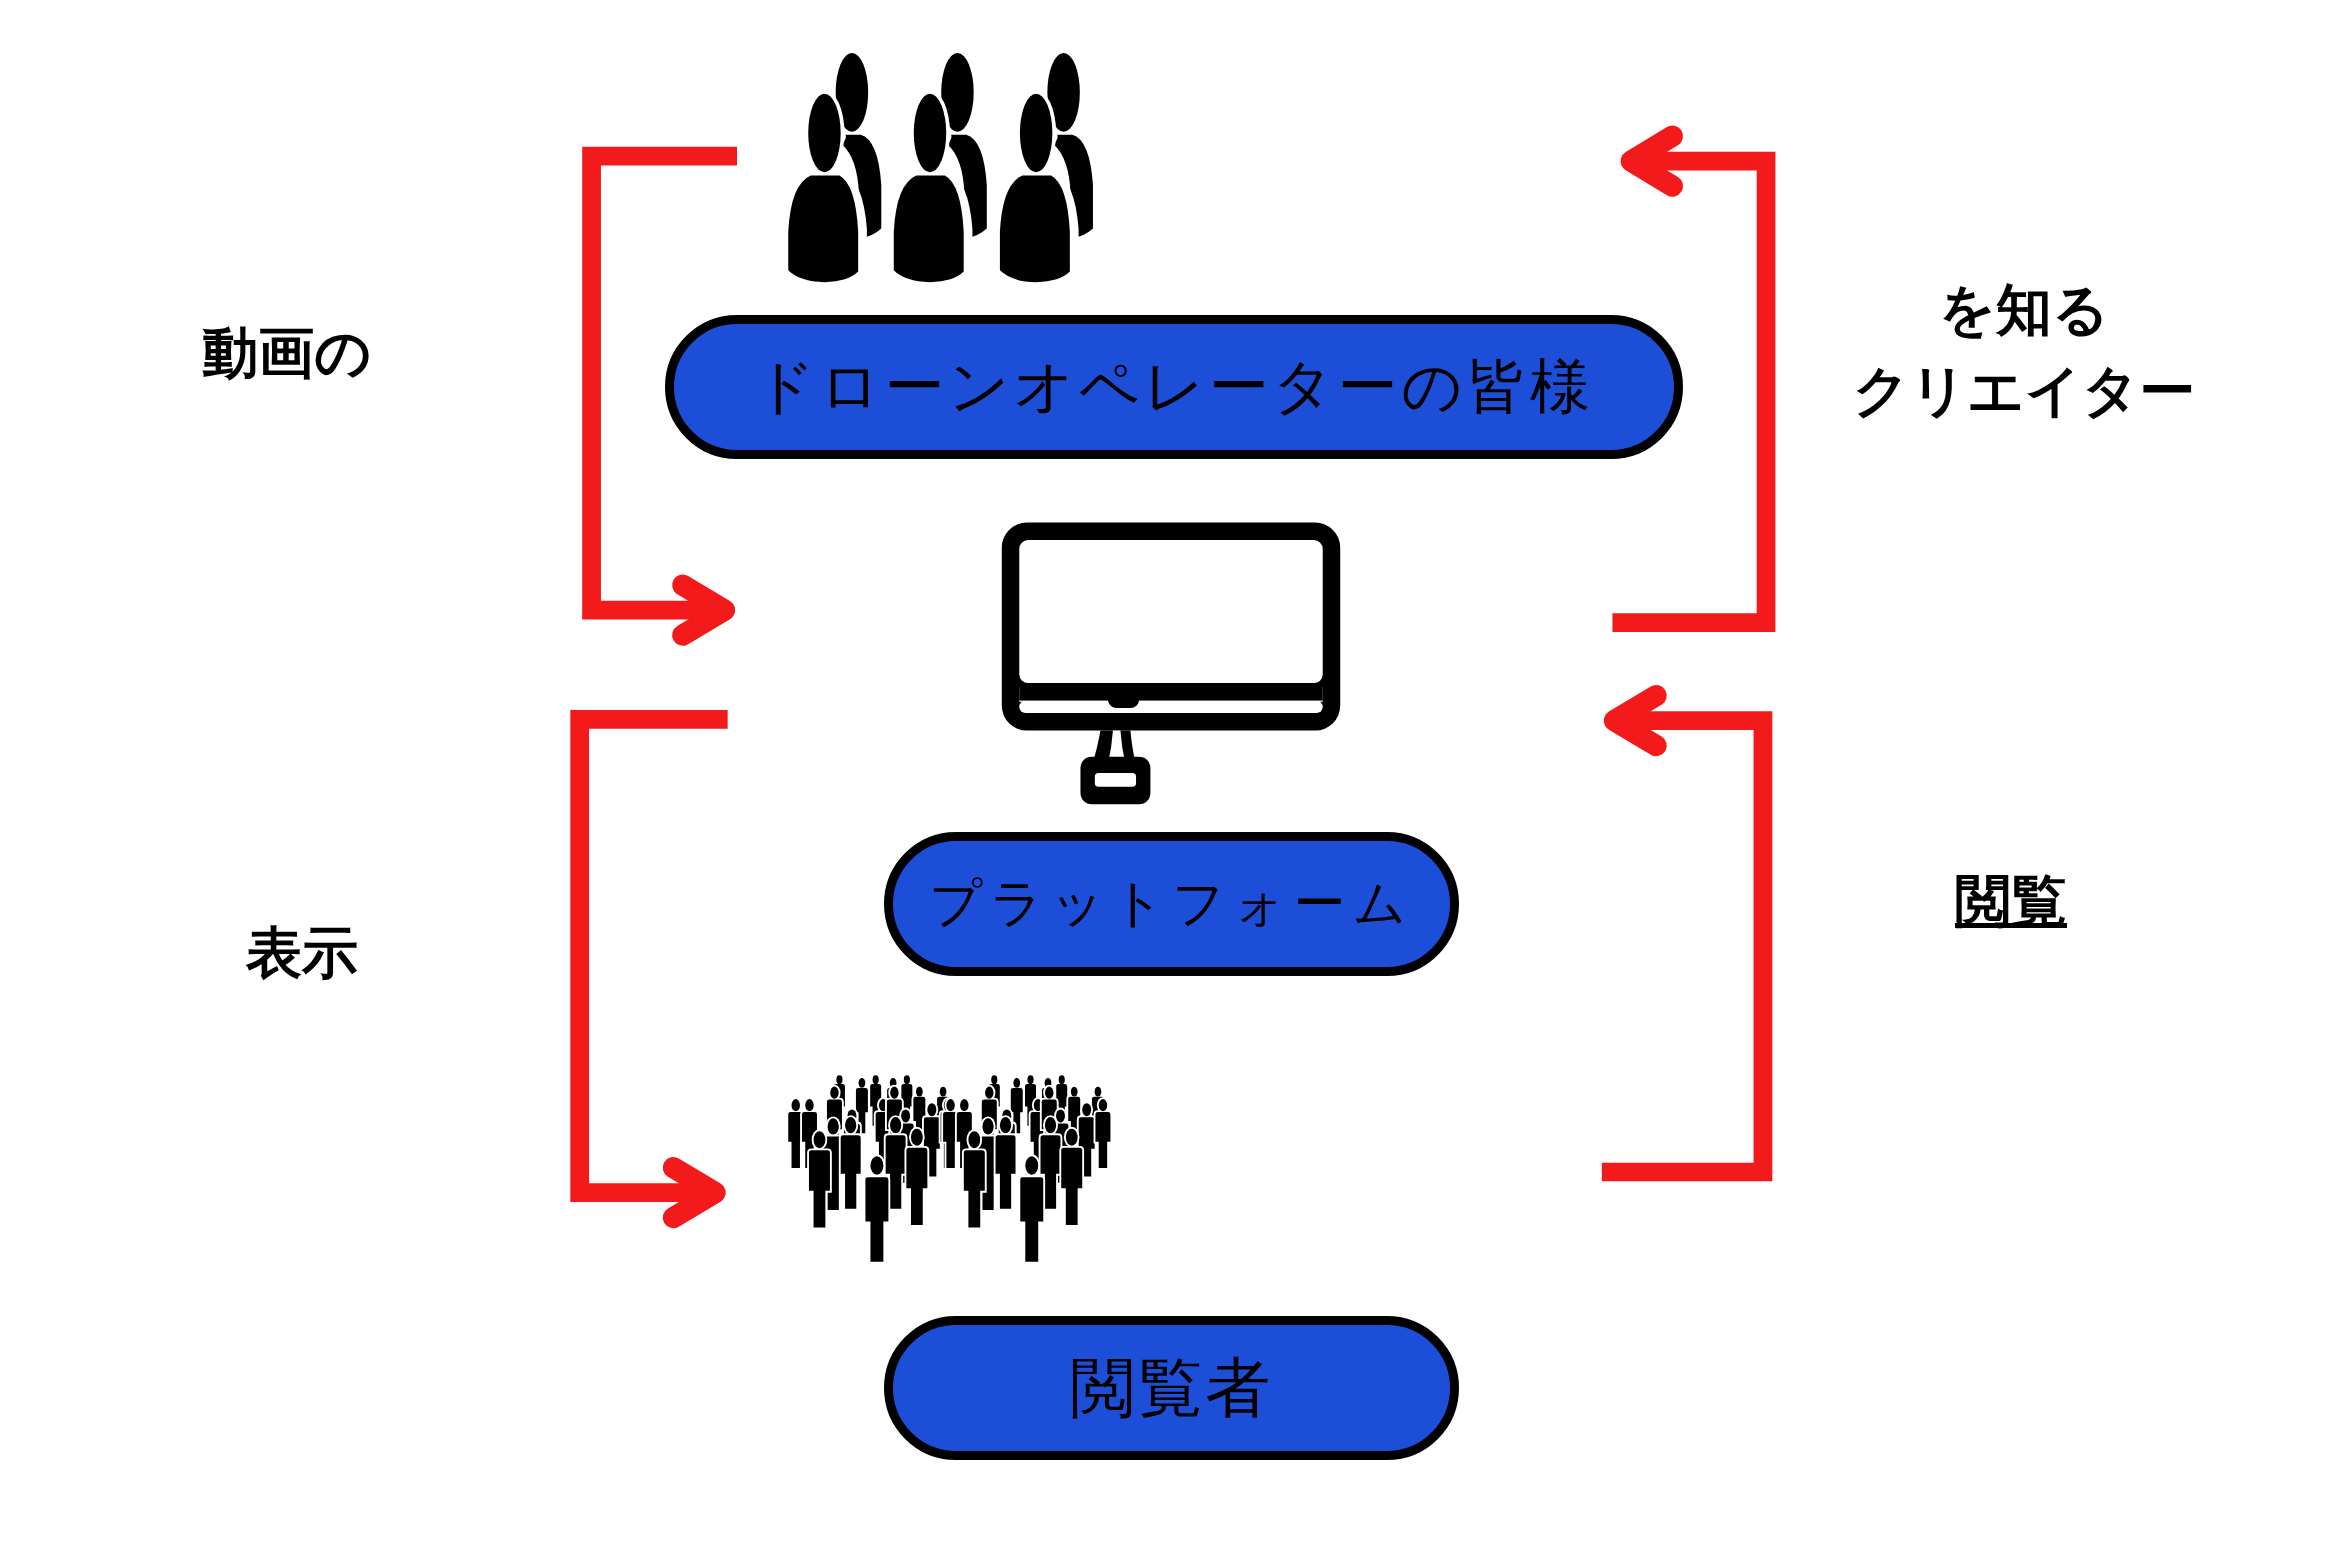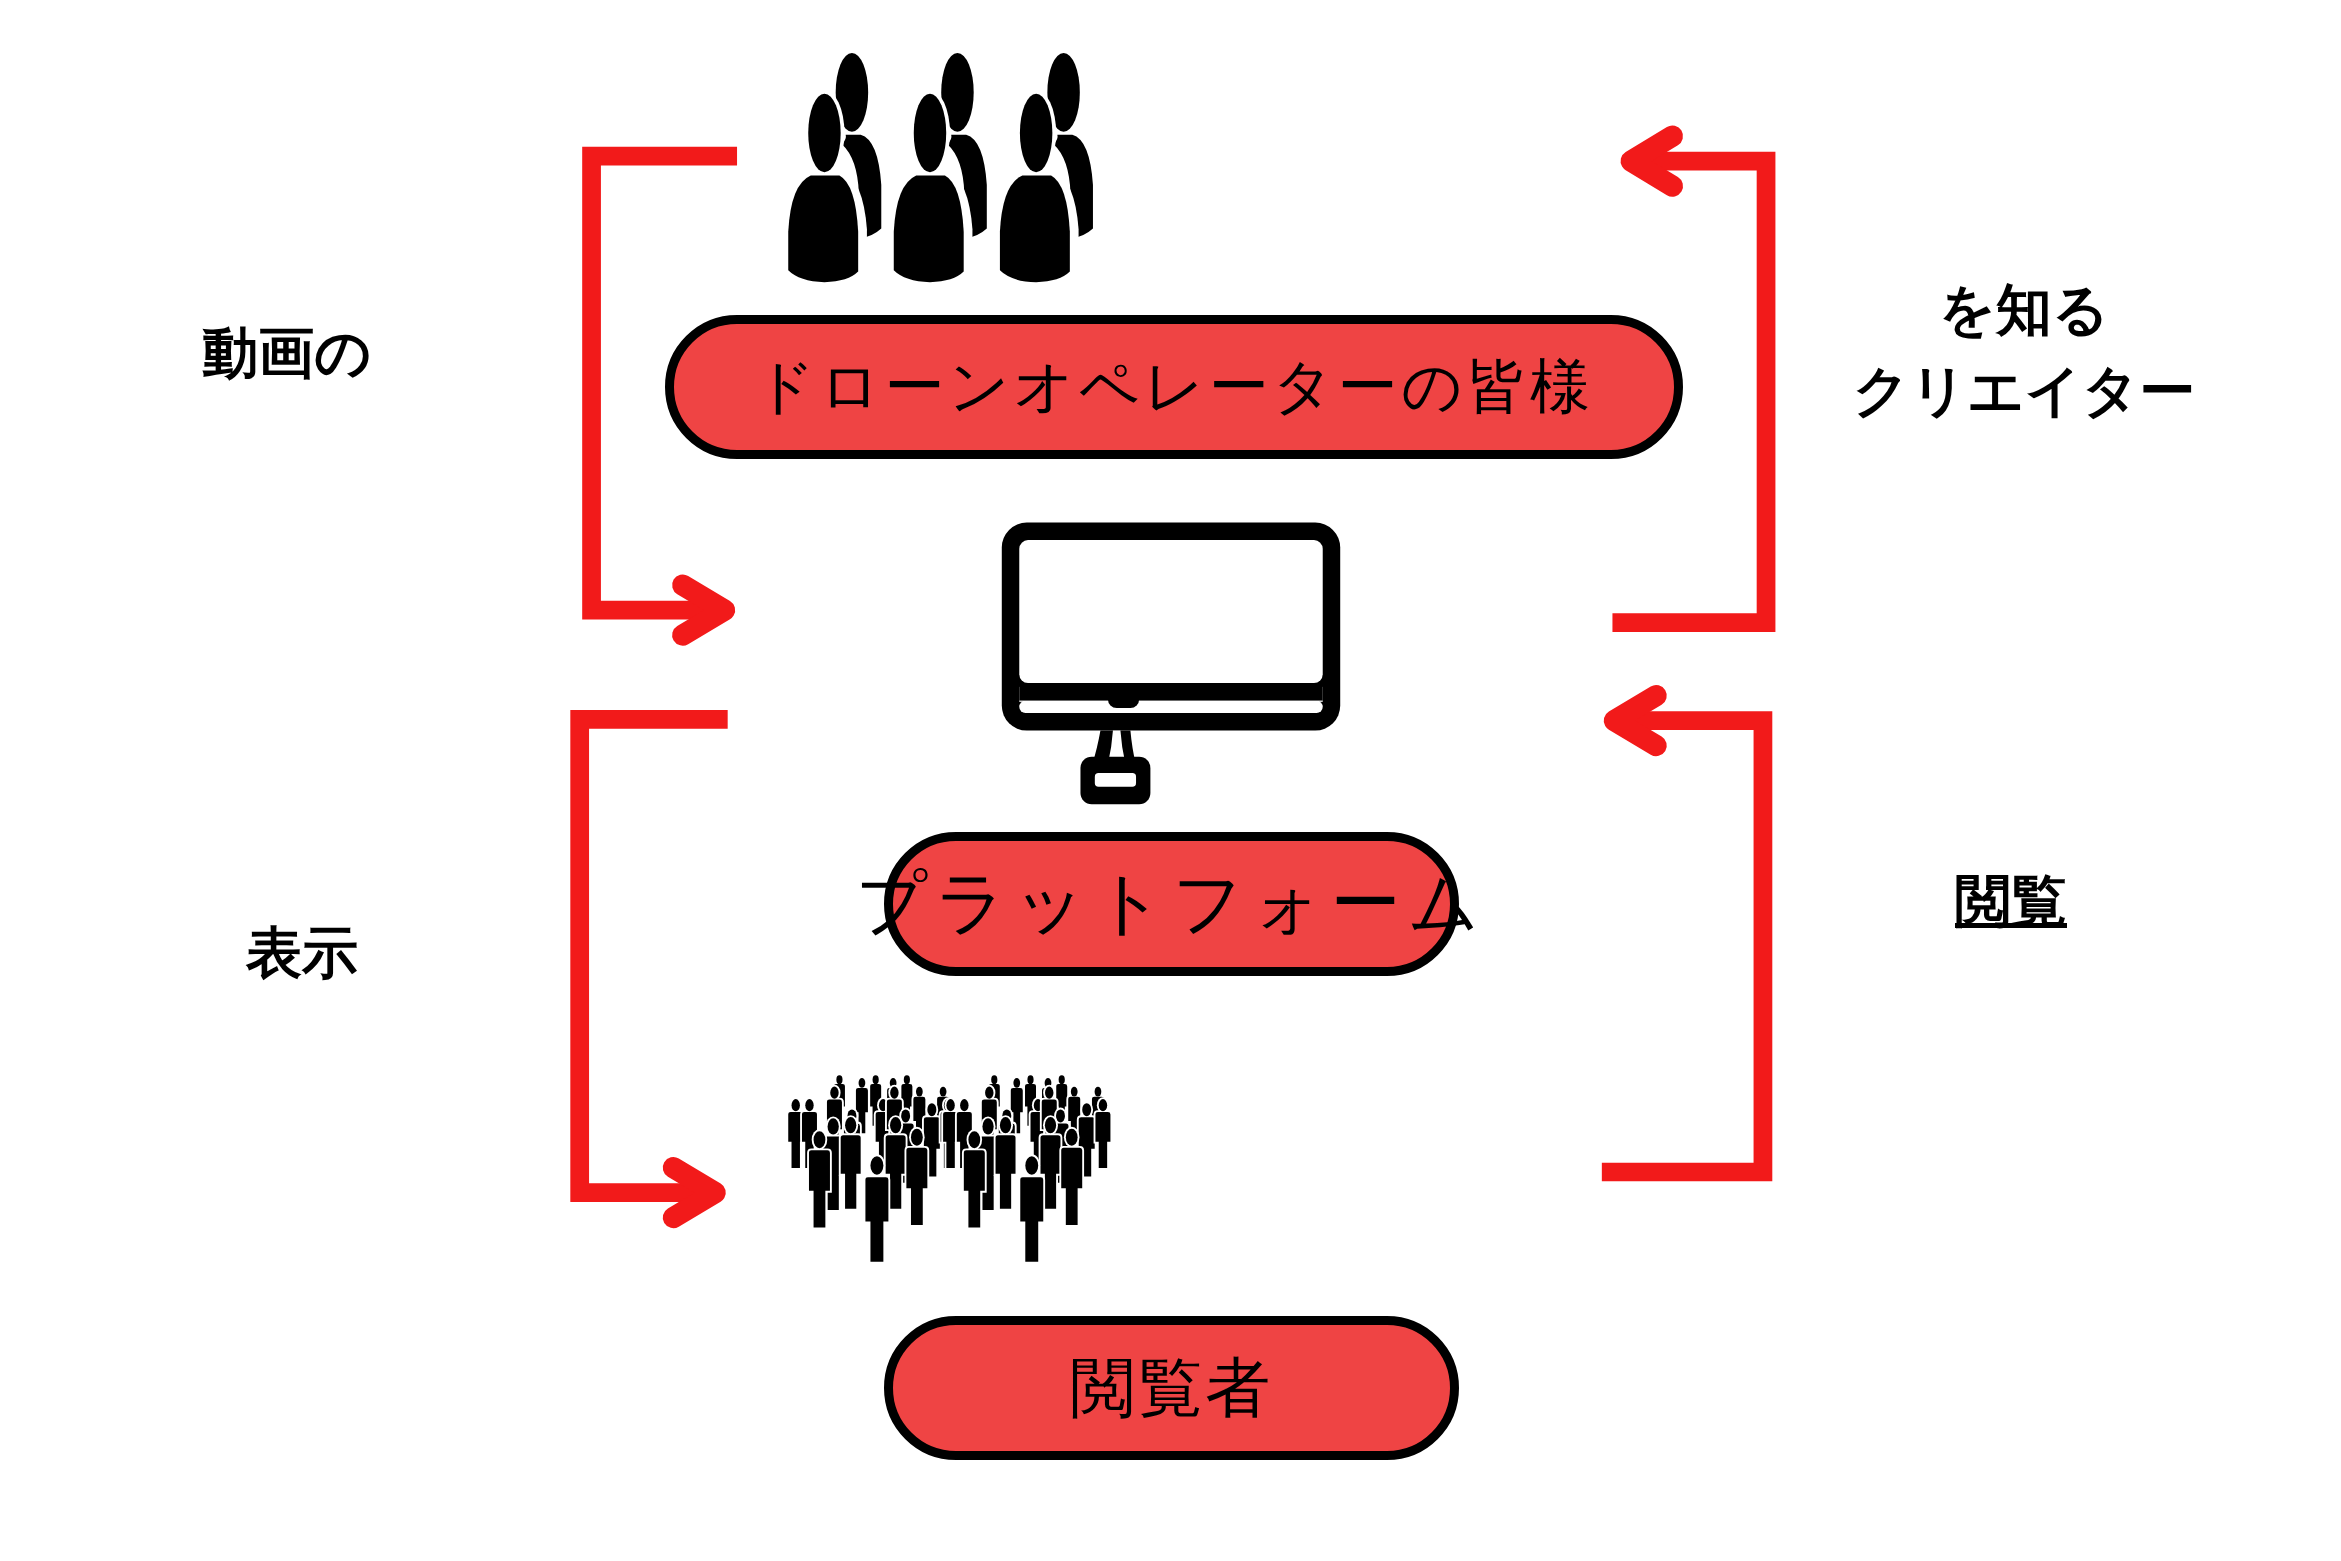--- a/index.html
+++ b/index.html
@@ -2,31 +2,31 @@
 <html style="font-size:10px"><head>
 <meta charset="utf-8">
 <style>
   html, body { margin: 0; padding: 0; background: #ffffff; }
   body { width: 2342px; height: 1561px; position: relative; overflow: hidden;
          font-family: "DejaVu Sans", sans-serif; }
 
   
   .pill {
     position: absolute; box-sizing: border-box;
-    border: 9.4px solid #000; border-radius: 125px; background: #ef4444;
+    border: 9.4px solid #000; border-radius: 125px; background: #1d4ed8;
     display: flex; align-items: center; justify-content: center;
   }
   .pill-label {
     font-family: "DejaVu Serif", serif; color: #000; font-weight: normal;
     white-space: nowrap; letter-spacing: 3.7px;
   }
   #pill-operators { left: 665px; top: 315px; width: 1018px; height: 144px; }
   #pill-operators .pill-label { font-size: 60px; }
   #pill-platform { left: 884px; top: 832px; width: 575px; height: 144px; }
-  #pill-platform .pill-label { font-size: 70px; letter-spacing: 7.5px; text-align: center; }
+  #pill-platform .pill-label { font-size: 52px; letter-spacing: 7.5px; text-align: center; }
   #pill-viewers { left: 884px; top: 1316px; width: 575px; height: 144px; }
   #pill-viewers .pill-label { font-size: 65px; letter-spacing: 2.5px; }
 
   
   .side-label {
     position: absolute; font-family: "DejaVu Sans", sans-serif; font-weight: bold;
     color: #000; text-align: center; line-height: 1.45; white-space: nowrap;
     font-size: 56px;
   }
   #label-post   { left: 112px;  top: 312px;  width: 350px; }

